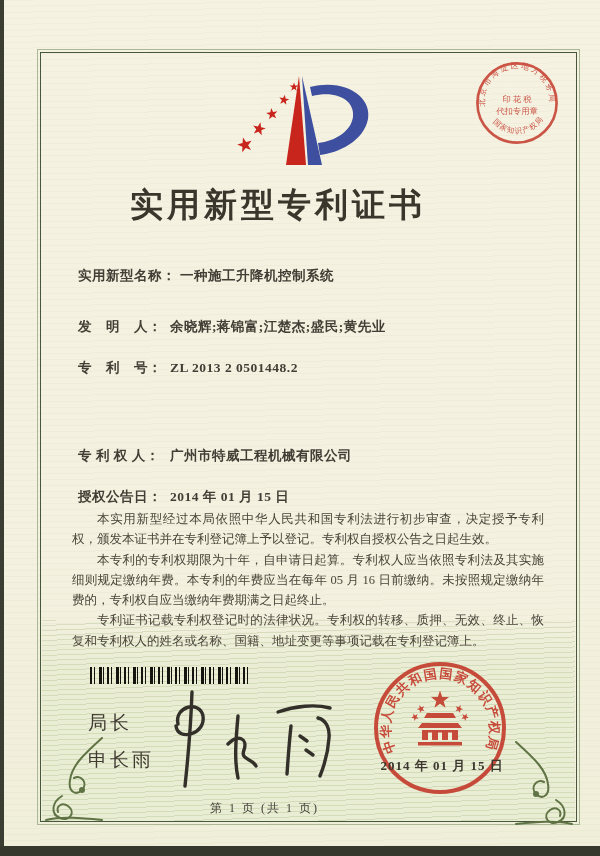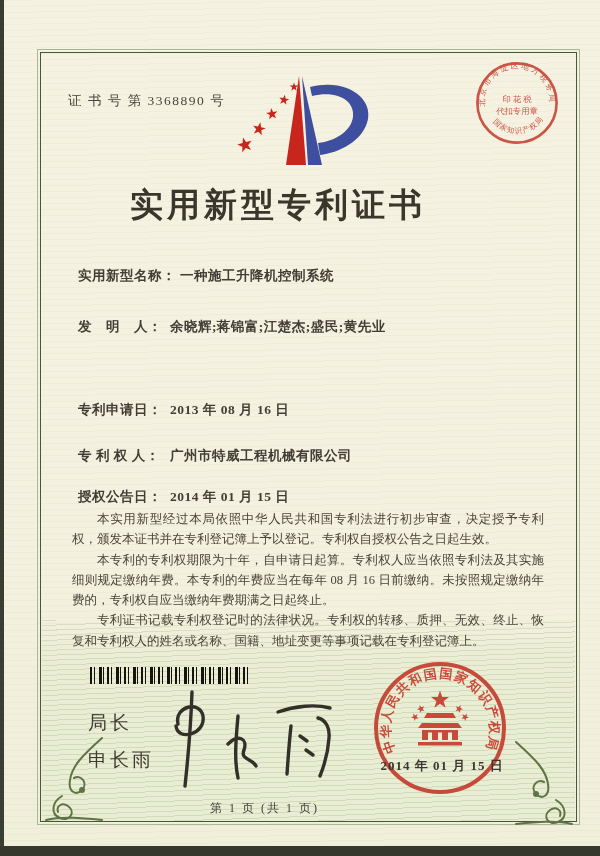--- a/index.html
+++ b/index.html
@@ -69,21 +69,20 @@
   .flourish.right{left:508px;top:740px;transform:scaleX(-1);}
 </style>
 </head>
 <body>
 
 <div class="paper">
 
   <div class="band"></div>
   <div class="frame"></div>
 
-  <div class="cert-number">证 书 号 第 3368890 号</div>
 
   <svg class="logo" width="150" height="95" viewBox="0 0 150 95">
     <defs>
       <path id="star" d="M0,-10 L2.35,-3.24 L9.51,-3.09 L3.8,1.24 L5.88,8.09 L0,4 L-5.88,8.09 L-3.8,1.24 L-9.51,-3.09 L-2.35,-3.24 Z"></path>
     </defs>
     <g fill="#c8251c">
       <use href="#star" transform="translate(15,72) scale(0.78) rotate(-15)"></use>
       <use href="#star" transform="translate(29,56) scale(0.68) rotate(12)"></use>
       <use href="#star" transform="translate(42,41) scale(0.60) rotate(-8)"></use>
       <use href="#star" transform="translate(54,27) scale(0.53) rotate(10)"></use>
@@ -113,36 +112,36 @@
   <div class="title">实用新型专利证书</div>
 
   <div class="f-row" style="top:267px">
     <span class="f-label">实用新型名称：</span>
     <span>一种施工升降机控制系统</span>
   </div>
   <div class="f-row" style="top:318px">
     <span class="f-label">发　明　人：</span>
     <span>余晓辉;蒋锦富;江楚杰;盛民;黄先业</span>
   </div>
-  <div class="f-row" style="top:401px">
-    <span class="f-label">专利申请日：</span>
-    <span>2013 年 08 月 16 日</span>
+  <div class="f-row" style="top:359px">
+    <span class="f-label">专　利　号：</span>
+    <span>ZL 2013 2 0501448.2</span>
   </div>
   <div class="f-row" style="top:447px">
     <span class="f-label">专 利 权 人：</span>
     <span>广州市特威工程机械有限公司</span>
   </div>
   <div class="f-row" style="top:488px">
     <span class="f-label">授权公告日：</span>
     <span>2014 年 01 月 15 日</span>
   </div>
 
   <div class="paras">
     <p>本实用新型经过本局依照中华人民共和国专利法进行初步审查，决定授予专利权，颁发本证书并在专利登记簿上予以登记。专利权自授权公告之日起生效。</p>
-    <p>本专利的专利权期限为十年，自申请日起算。专利权人应当依照专利法及其实施细则规定缴纳年费。本专利的年费应当在每年 08 月 16 日前缴纳。未按照规定缴纳年费的，专利权自应当缴纳年费期满之日起终止。</p>
+    <p>本专利的专利权期限为十年，自申请日起算。专利权人应当依照专利法及其实施细则规定缴纳年费。本专利的年费应当在每年 05 月 16 日前缴纳。未按照规定缴纳年费的，专利权自应当缴纳年费期满之日起终止。</p>
     <p>专利证书记载专利权登记时的法律状况。专利权的转移、质押、无效、终止、恢复和专利权人的姓名或名称、国籍、地址变更等事项记载在专利登记簿上。</p>
   </div>
 
   <div class="barcode"></div>
 
   <div class="signer">
     <div>局长</div>
     <div>申长雨</div>
   </div>
 

